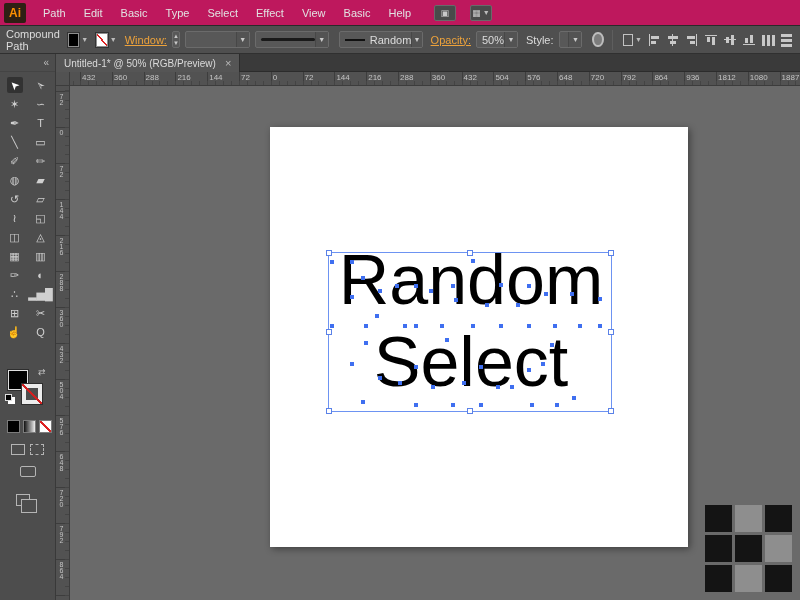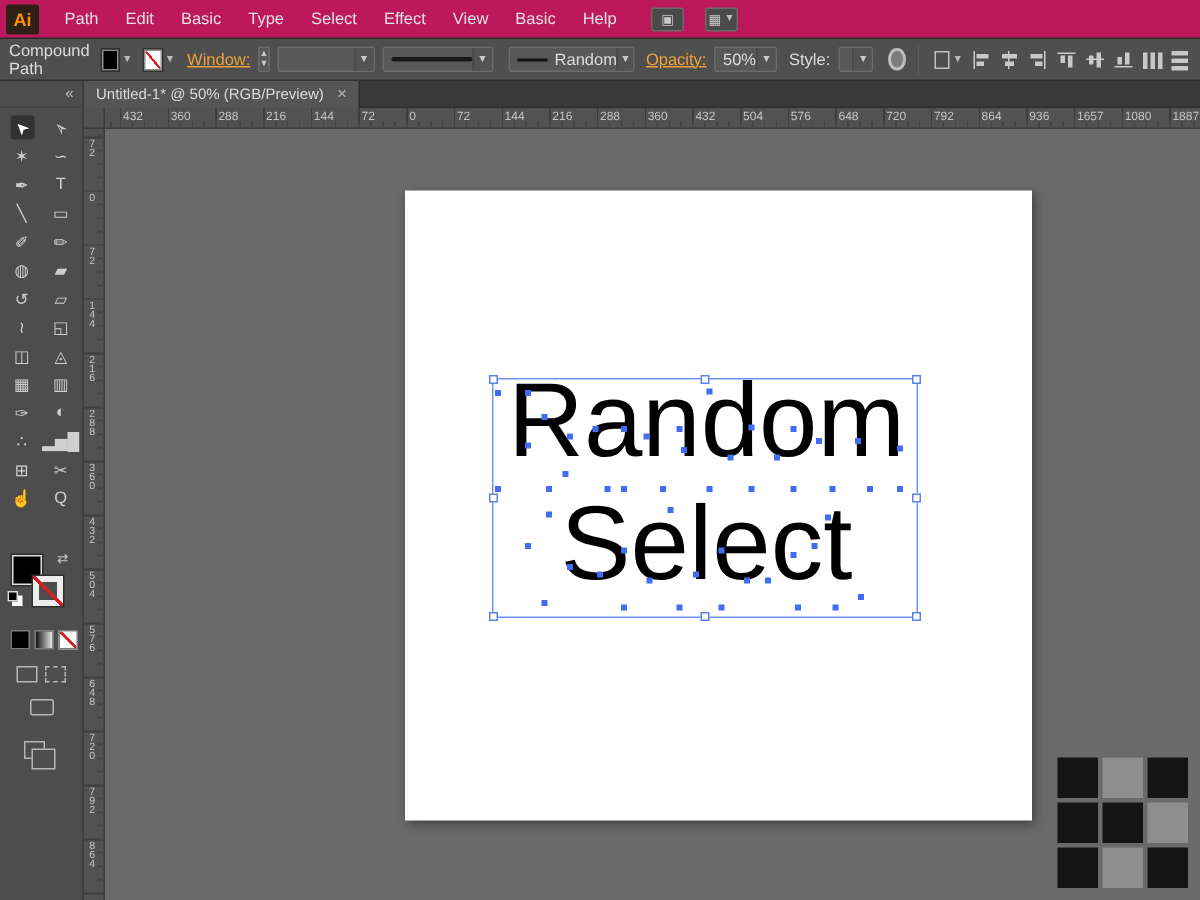--- a/index.html
+++ b/index.html
@@ -293,21 +293,21 @@
       <span class="rlabel" style="left: 330px;">288</span>
       <span class="rlabel" style="left: 361.8px;">360</span>
       <span class="rlabel" style="left: 393.6px;">432</span>
       <span class="rlabel" style="left: 425.4px;">504</span>
       <span class="rlabel" style="left: 457.2px;">576</span>
       <span class="rlabel" style="left: 489px;">648</span>
       <span class="rlabel" style="left: 520.8px;">720</span>
       <span class="rlabel" style="left: 552.6px;">792</span>
       <span class="rlabel" style="left: 584.4px;">864</span>
       <span class="rlabel" style="left: 616.2px;">936</span>
-      <span class="rlabel" style="left: 648px;">1657</span>
+      <span class="rlabel" style="left: 648px;">1812</span>
       <span class="rlabel" style="left: 679.8px;">1080</span>
       <span class="rlabel" style="left: 711.6px;">1887</span>
     </div>
 </div>
 <div id="vruler">
   <div class="major"></div>
   <div class="minor"></div>
   <div id="vruler-labels">
       <span class="vlabel" style="top: 7px;">72</span>
       <span class="vlabel" style="top: 43px;">0</span>

